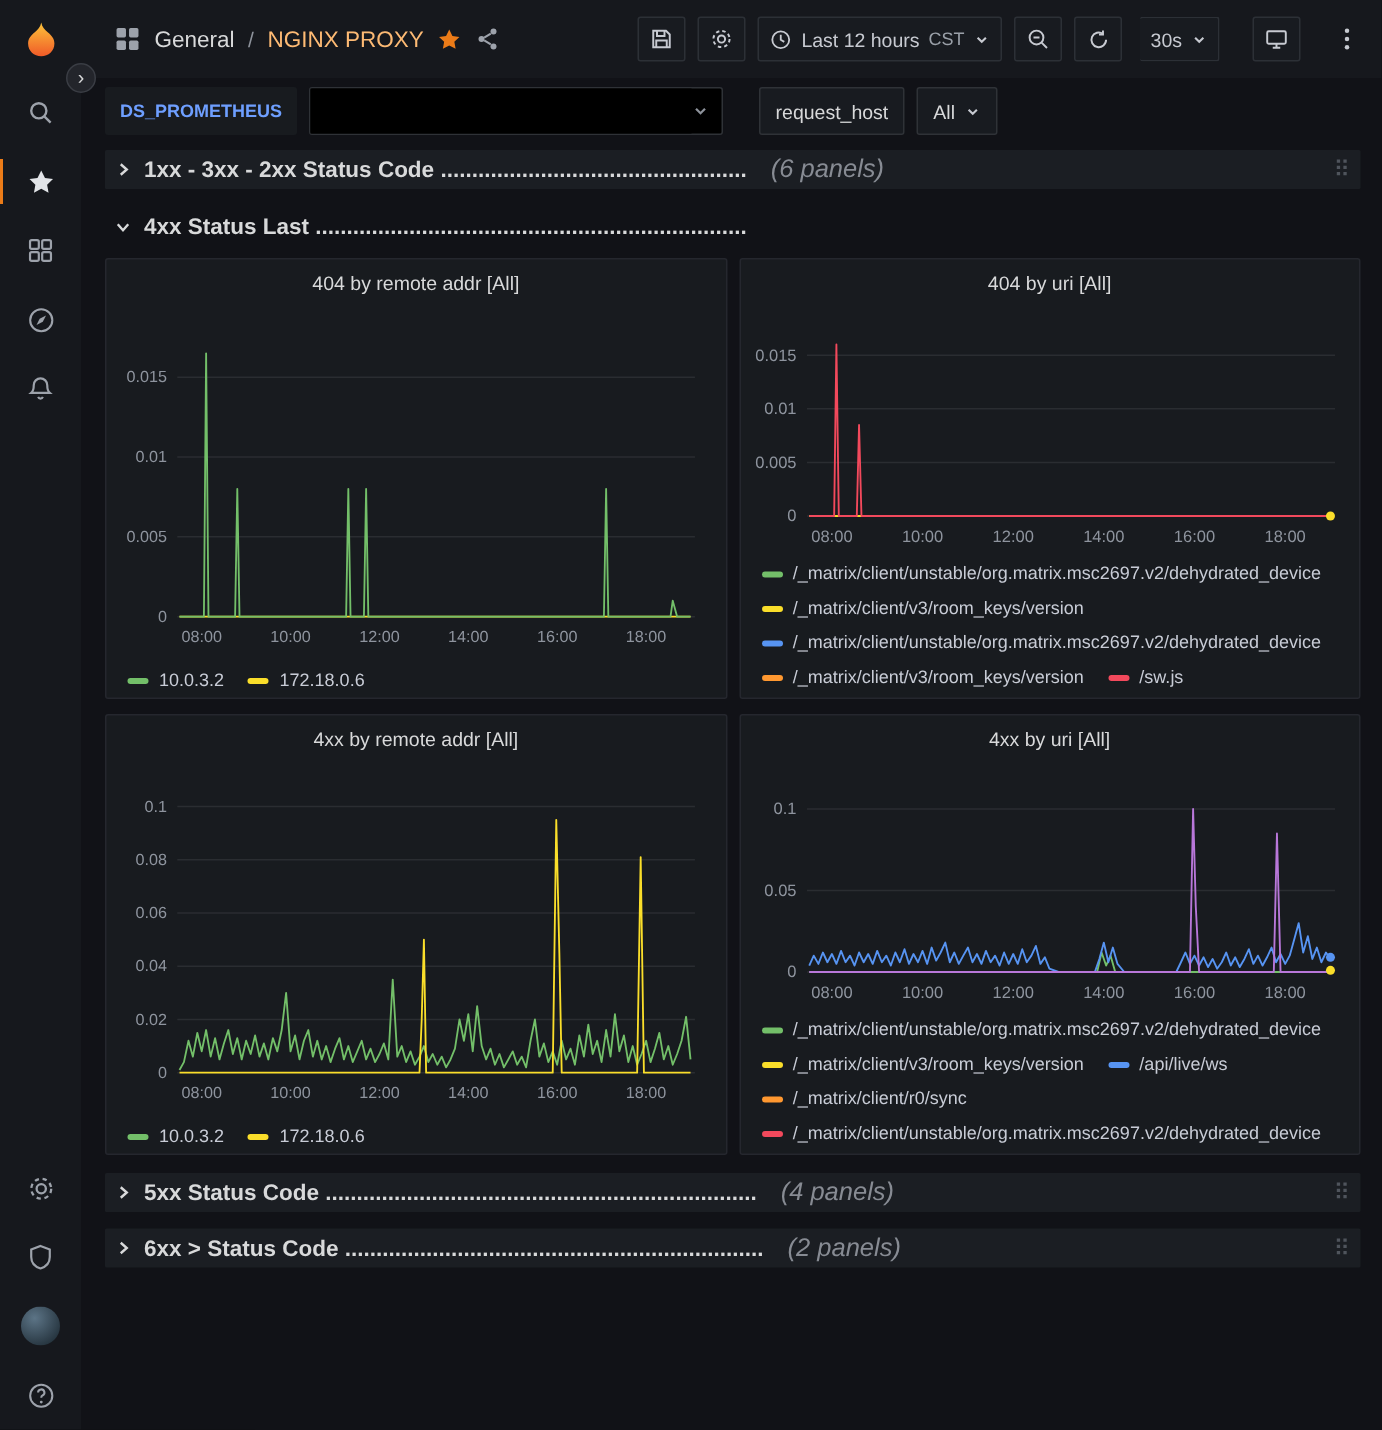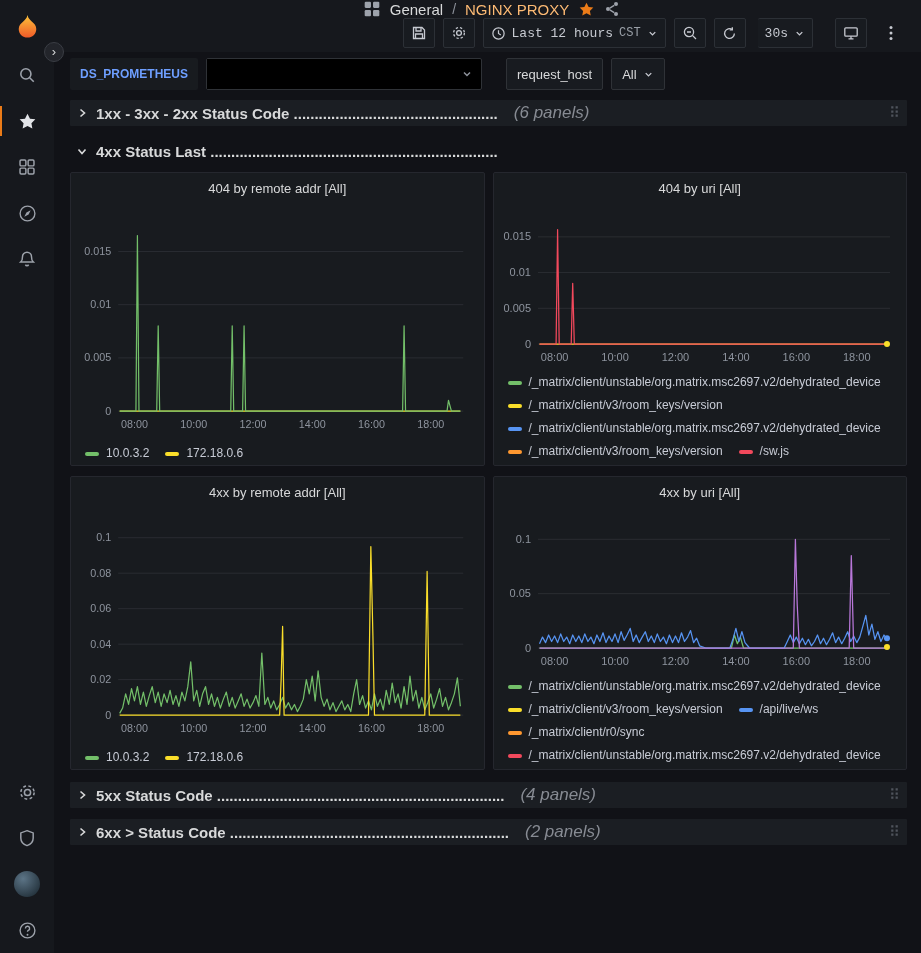--- a/index.html
+++ b/index.html
@@ -19,31 +19,31 @@
   .sb-item.active::before { content:""; position:absolute; left:0; top:8px; bottom:8px; width:2px; background:#eb7b18; }
   .sb-spacer { flex:1; }
   .sb-expand {
     position:absolute; left:44px; top:42px; width:20px; height:20px; border-radius:50%;
     background:#23252b; border:1px solid #3a3d44; color:#d8d9da; font-size:13px; line-height:17px;
     text-align:center; z-index:9; cursor:pointer;
   }
   
   .topbar {
     position:absolute; left:54px; right:0; top:0; height:52px; background:#16181d;
-    display:flex; align-items:center; padding:0 14px 0 22px;flex-direction:column;
+    display:flex; align-items:center; padding:0 14px 0 22px;
   }
   .crumb { display:flex; align-items:center; gap:9px; }
   .crumb .sect { font-size:15px; color:#d8d9da; cursor:pointer; }
   .crumb .sep { color:#8d929b; font-size:14px; }
   .crumb .title { font-size:15px; color:#fdba74; cursor:pointer; }
   .topbar-right { margin-left:auto; display:flex; align-items:center; gap:8px; }
   .tb-btn {
-    height:30px; min-width:32px; display:inline-flex; align-items:center; justify-content:center;
+    height:30px; min-width:32px; display:inline-flex; align-items:center; justify-content:flex-end;
     gap:6px; background:#181b20; border:1px solid #2c3036; border-radius:2px;
-    color:#c7cad1; padding:0 7px; font-size:13px; cursor:pointer; white-space:nowrap;font-family:Liberation Mono, monospace;
+    color:#c7cad1; padding:0 7px; font-size:13px; cursor:pointer; white-space:nowrap;
   }
   .tb-group { display:inline-flex; }
   .tb-group .tb-btn + .tb-btn { border-left:none;margin-left:12px; }
   .tz { color:#9aa0a8; font-size:12px; }
   .gap-left { margin-left:14px; }
   .icon-btn-plain { background:transparent; border:none; }
   
   .main { position:absolute; left:54px; top:52px; right:0; bottom:0; background:#111217; overflow:hidden; }
   .var-bar { display:flex; align-items:center; padding:6px 28px 2px 16px; gap:8px; }
   .var-label { color:#6e9fff; font-size:12px; font-weight:700; height:32px; display:flex; align-items:center; padding:0 10px; background:#181b1f; border-radius:2px; cursor:pointer; }

